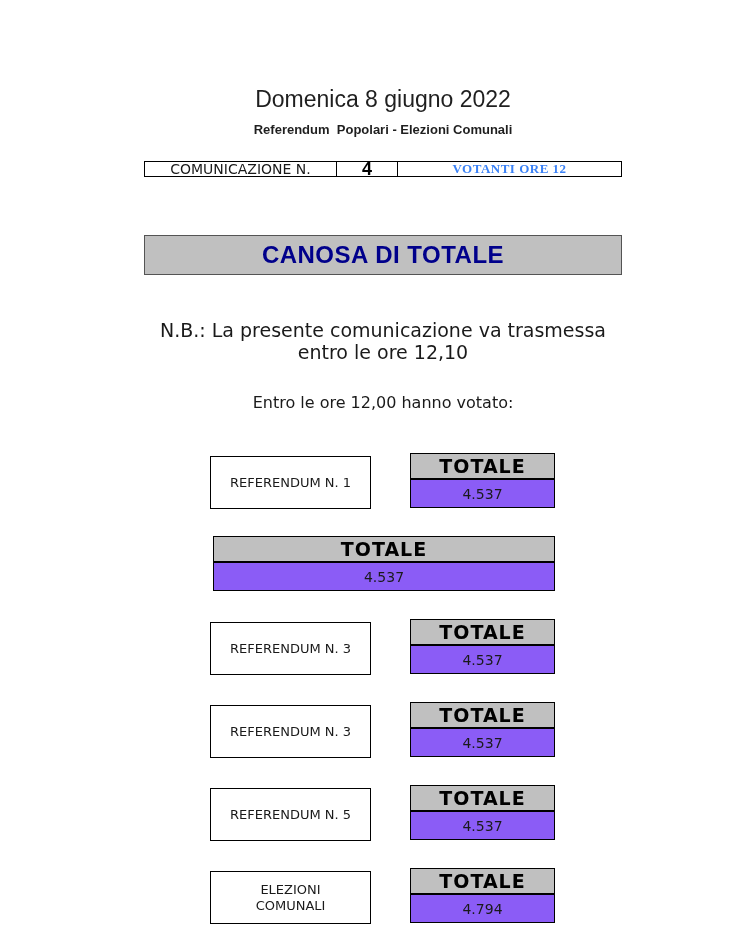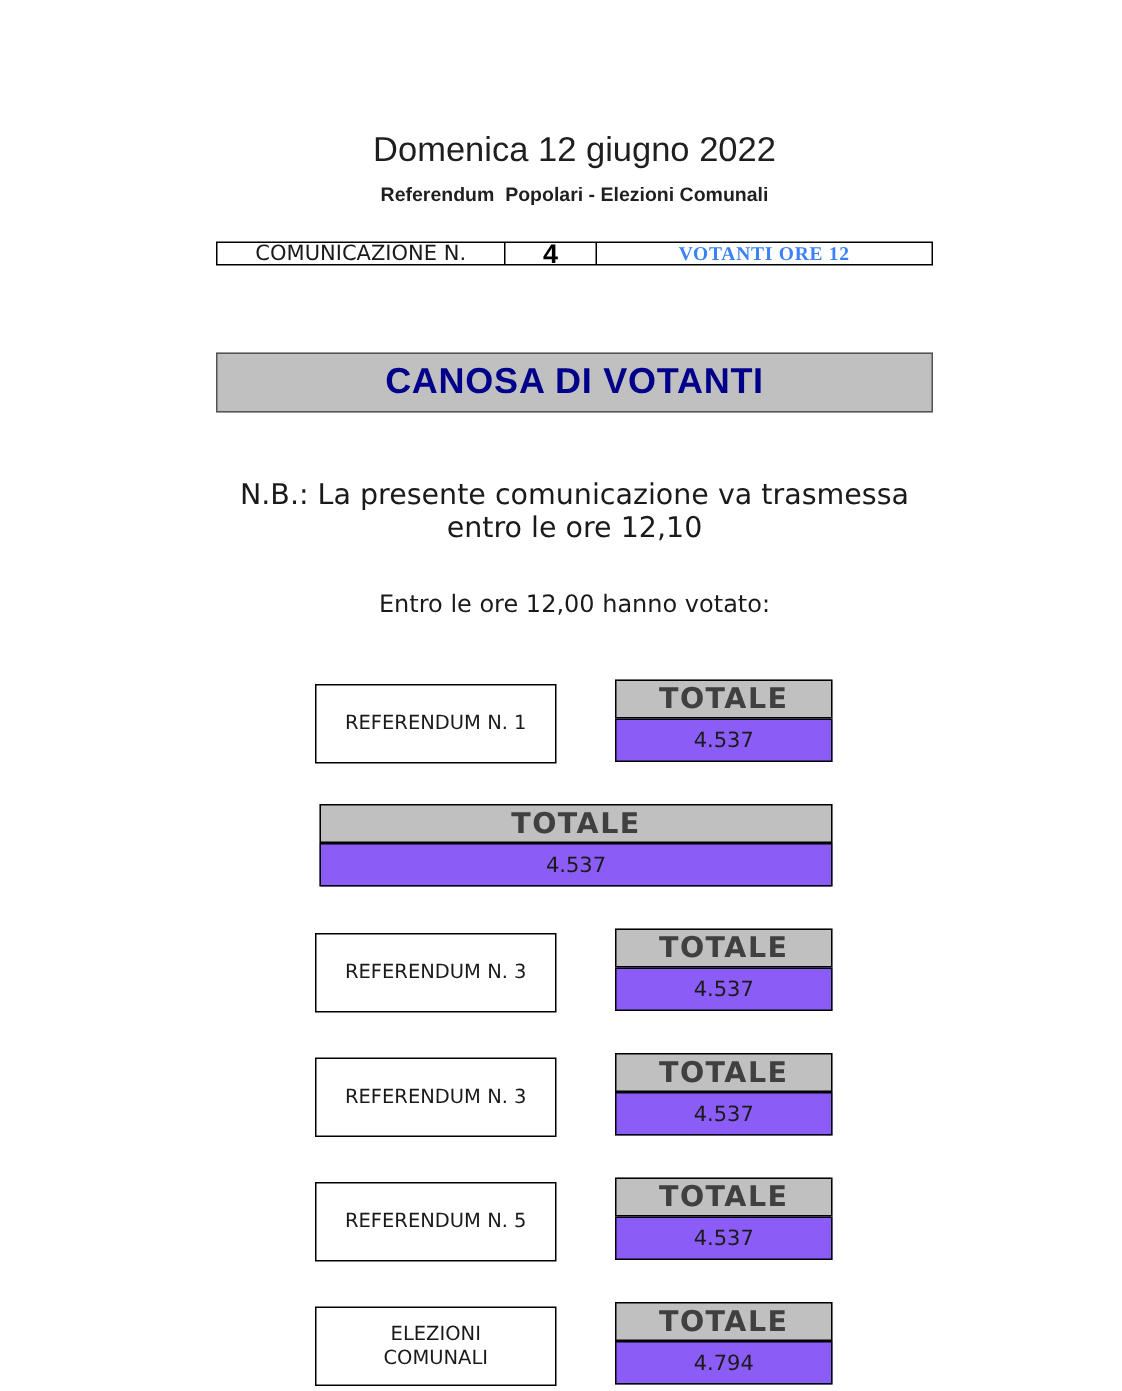--- a/index.html
+++ b/index.html
@@ -125,50 +125,50 @@
     height: 26px;
     box-sizing: border-box;
     border: 1px solid #000;
     background: #c0c0c0;
     display: flex;
     align-items: center;
     justify-content: center;
     font-weight: bold;
     font-size: 19px;
     letter-spacing: 1px;
-    color: #404040;
+    color: #000000;
   }
   .totale-value {
     height: 29px;
     box-sizing: border-box;
     border: 1px solid #000;
     border-top-width: 1px;
     display: flex;
     align-items: center;
     justify-content: center;
     font-size: 14px;
     background: #8b5cf6;
   }
 </style>
 </head>
 <body>
 
 <div class="content">
 
-  <div class="title pre">Domenica 12 giugno 2022</div>
+  <div class="title pre">Domenica 8 giugno 2022</div>
 
   <div class="subtitle pre">Referendum  Popolari - Elezioni Comunali</div>
 
   <div class="comm-box">
     <div class="comm-cell comm-label">COMUNICAZIONE N.</div>
     <div class="comm-cell comm-number">4</div>
     <div class="comm-cell comm-votanti">VOTANTI ORE 12</div>
   </div>
 
-  <div class="banner">CANOSA DI VOTANTI</div>
+  <div class="banner">CANOSA DI TOTALE</div>
 
   <div class="note">N.B.: La presente comunicazione va trasmessa entro le ore 12,10</div>
 
   <div class="intro">Entro le ore 12,00 hanno votato:</div>
 
   <div class="blocks">
 
     <div class="block">
       <div class="block-label pre">REFERENDUM N. 1</div>
       <div class="block-right">

